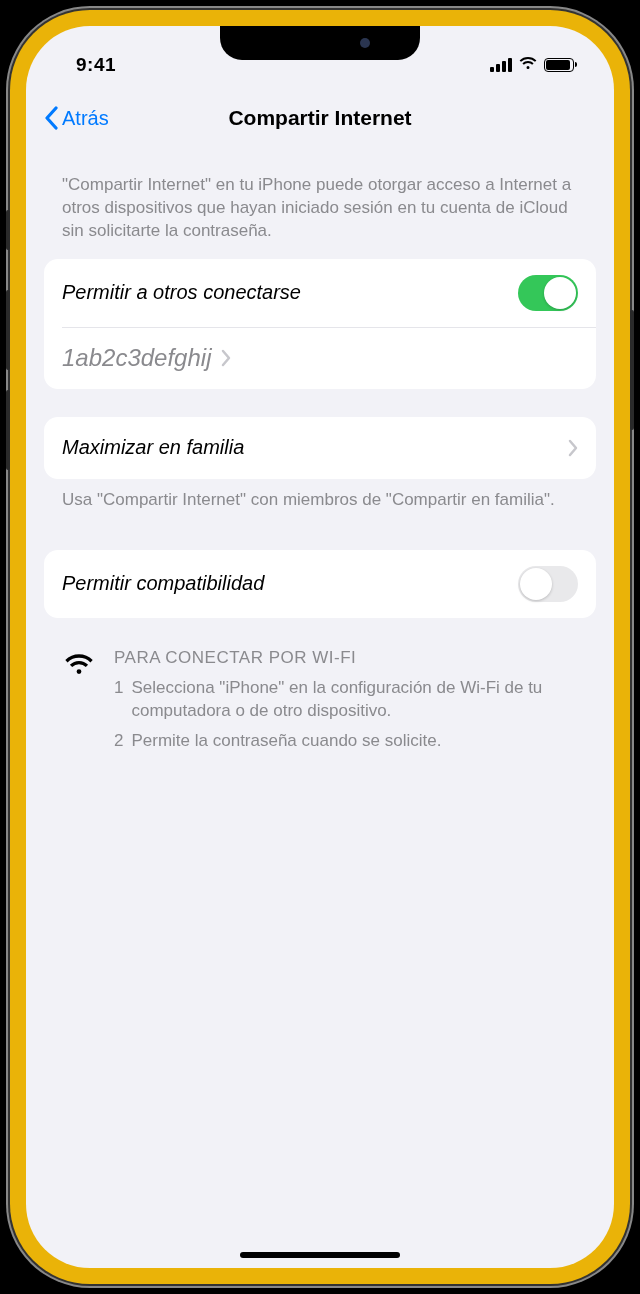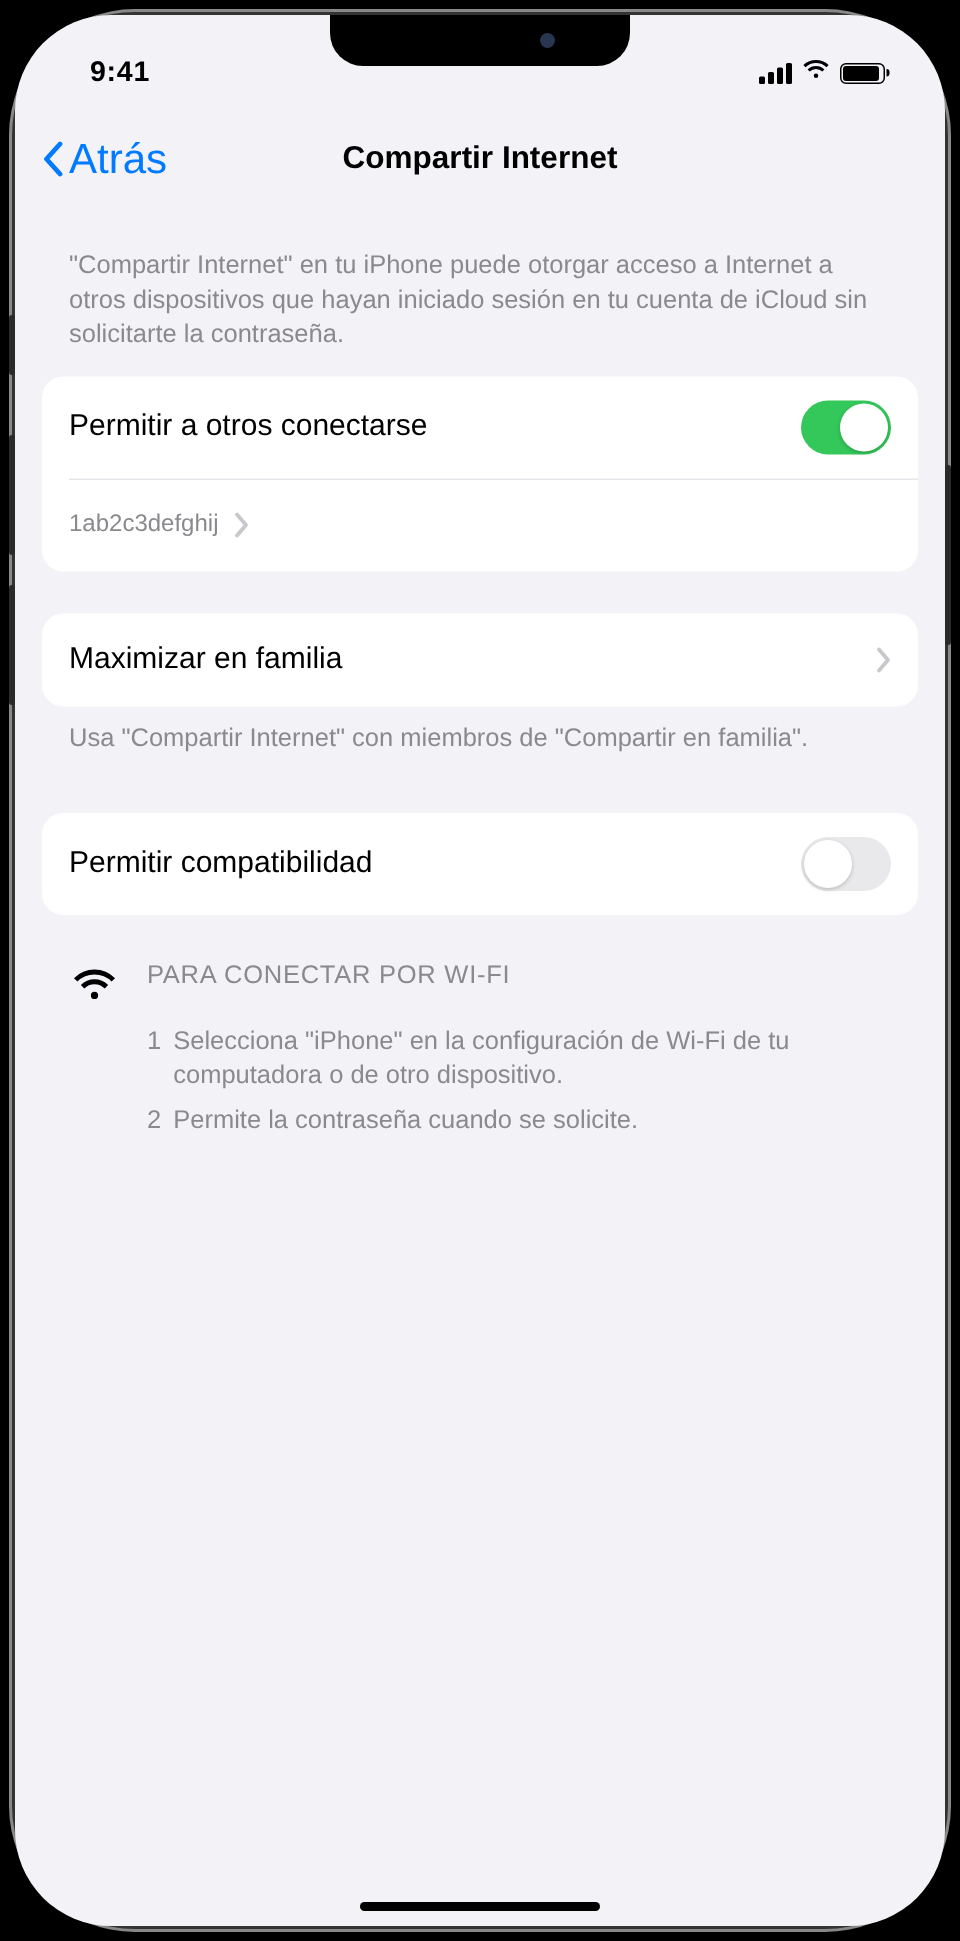--- a/index.html
+++ b/index.html
@@ -8,22 +8,23 @@
       background: #000;
       width: 640px;
       height: 1294px;
       display: flex;
       align-items: center;
       justify-content: center;
     }
     .phone-frame {
       width: 620px;
       height: 1274px;
-      background: #86efac;
+      background: #eab308;
       border-radius: 80px;
+      padding: 16px;
       position: relative;
       box-shadow: 0 0 0 2px #333, 0 0 0 4px #888;
     }
     .phone-screen {
       width: 100%;
       height: 100%;
       background: #f2f2f7;
       border-radius: 64px;
       overflow: hidden;
       position: relative;
@@ -106,21 +107,21 @@
     .nav-bar {
       display: flex;
       align-items: center;
       padding: 20px 18px 24px 18px;
       position: relative;
     }
     .nav-back {
       display: flex;
       align-items: center;
       color: #007aff;
-      font-size: 28px;
+      font-size: 20px;
       cursor: pointer;
     }
     .chevron-left {
       width: 14px;
       height: 24px;
       margin-right: 4px;
     }
     .nav-title {
       position: absolute;
       left: 50%;
@@ -148,34 +149,35 @@
       border-radius: 14px;
       overflow: hidden;
     }
     .row {
       display: flex;
       align-items: center;
       padding: 16px 18px;
       min-height: 62px;
       font-size: 20px;
       position: relative;
+      font-style: italic;
     }
     .row + .row::before {
       content: "";
       position: absolute;
       top: 0;
       left: 18px;
       right: 0;
       height: 1px;
       background: #e5e5ea;
     }
     .row-label { flex: 1; color: #000; }
     .row-detail {
       color: #8a8a8e;
-      font-size: 16px;
+      font-size: 24px;
       margin-right: 10px;
     }
     .chevron-right {
       width: 10px;
       height: 18px;
       flex-shrink: 0;
     }
     .toggle {
       width: 60px;
       height: 36px;
@@ -209,21 +211,21 @@
     }
     .instructions-content {
       flex: 1;
       color: #8a8a8e;
       font-size: 17px;
       line-height: 1.4;
     }
     .instructions-title {
       text-transform: uppercase;
       letter-spacing: 0.5px;
-      margin-bottom: 20px;
+      margin-bottom: 6px;
     }
     .inst-line {
       display: flex;
       gap: 8px;
       margin-bottom: 6px;
     }
     .inst-num { flex-shrink: 0; }
     .home-indicator {
       position: absolute;
       bottom: 10px;

